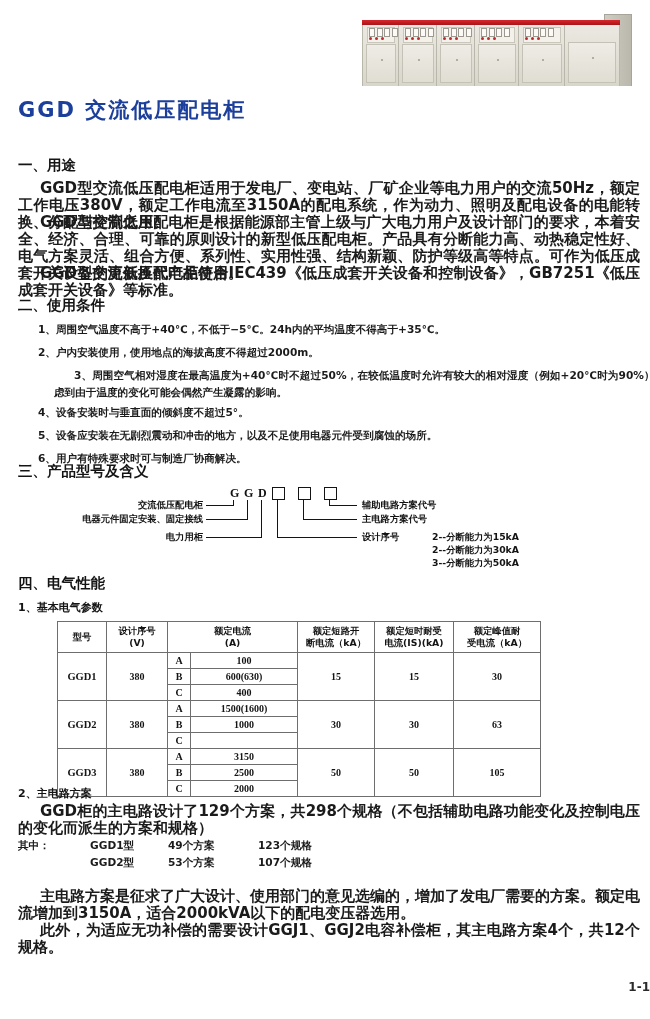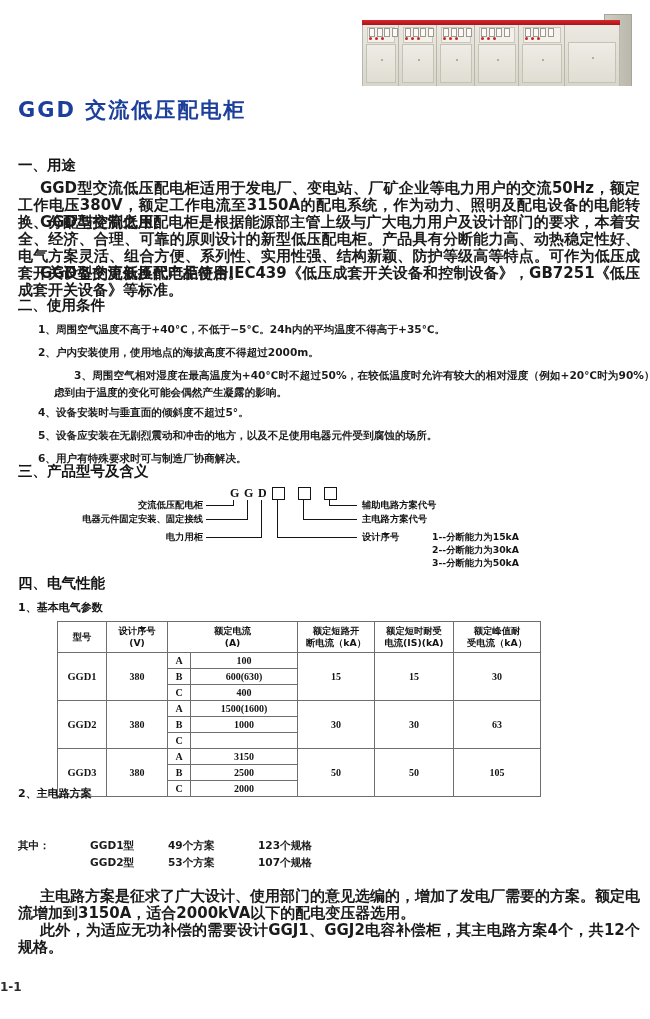--- a/index.html
+++ b/index.html
@@ -124,21 +124,21 @@
     font-family:"DejaVu Sans","Liberation Sans",sans-serif;
     font-size:10.6px;font-weight:bold;color:#1b1b1b;line-height:17px;
   }
   .grid3 .row{display:flex;}
   .grid3 .c0{width:72px;}
   .grid3 .c1{width:78px;}
   .grid3 .c2{width:90px;}
 
   
   .pagenum{
-    position:absolute;left:0;right:0;top:980px;text-align:left;
+    position:absolute;left:0;right:0;top:980px;text-align:right;
     font-family:"DejaVu Sans","Liberation Sans",sans-serif;
     font-size:12px;font-weight:bold;color:#2a2a2a;
   }
 </style>
 </head>
 <body>
 
 <div class="page">
 
   <div class="photo">
@@ -287,21 +287,21 @@
     <div class="mlabel" style="left:344px;top:13px;">辅助电路方案代号</div>
 
     <div class="mline vline" style="left:285px;top:13px;height:21px;"></div>
     <div class="mline hline" style="left:285px;top:33px;width:54px;"></div>
     <div class="mlabel" style="left:344px;top:27px;">主电路方案代号</div>
 
     <div class="mline vline" style="left:259px;top:13px;height:39px;"></div>
     <div class="mline hline" style="left:259px;top:51px;width:80px;"></div>
     <div class="mlabel" style="left:344px;top:45px;">设计序号</div>
 
-    <div class="mlabel" style="left:414px;top:45px;">1--分断能力为15kA</div>
+    <div class="mlabel" style="left:414px;top:45px;">2--分断能力为15kA</div>
     <div class="mlabel" style="left:414px;top:58px;">2--分断能力为30kA</div>
     <div class="mlabel" style="left:414px;top:71px;">3--分断能力为50kA</div>
   </div>
 
   <div class="h2" style="top:574px;">四、电气性能</div>
   <div class="h3" style="top:600px;">1、基本电气参数</div>
 
   <table class="tbl">
     <thead>
       <tr>
@@ -381,20 +381,21 @@
         <td>2500</td>
       </tr>
       <tr>
         <td class="ph">C</td>
         <td>2000</td>
       </tr>
     </tbody>
   </table>
 
   <div class="h3" style="top:786px;">2、主电路方案</div>
+  <div class="para ind" style="top:803px;">GGD柜的主电路设计了129个方案，共298个规格（不包括辅助电路功能变化及控制电压的变化而派生的方案和规格）</div>
 
   <div class="grid3" style="left:18px;top:837px;">
     <div class="row">
       <div class="c0">其中：</div>
       <div class="c1">GGD1型</div>
       <div class="c2">49个方案</div>
       <div class="c2">123个规格</div>
     </div>
     <div class="row">
       <div class="c0"></div>

